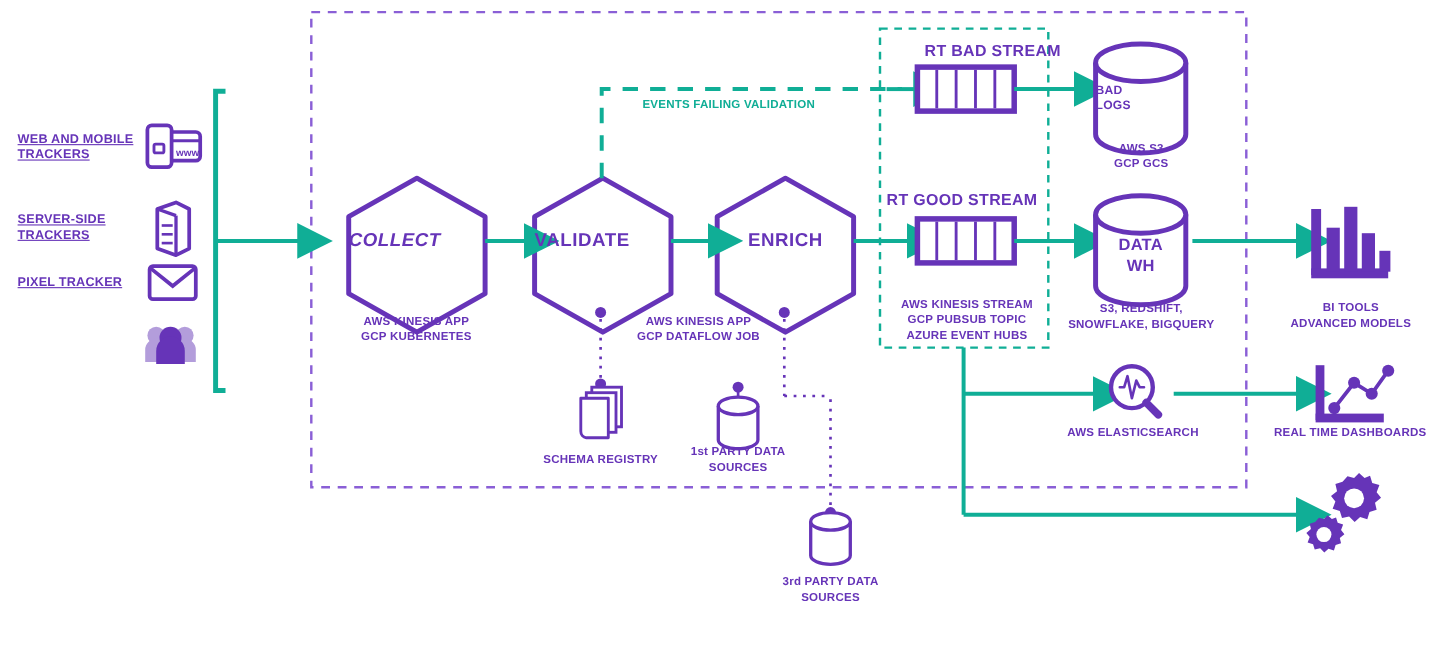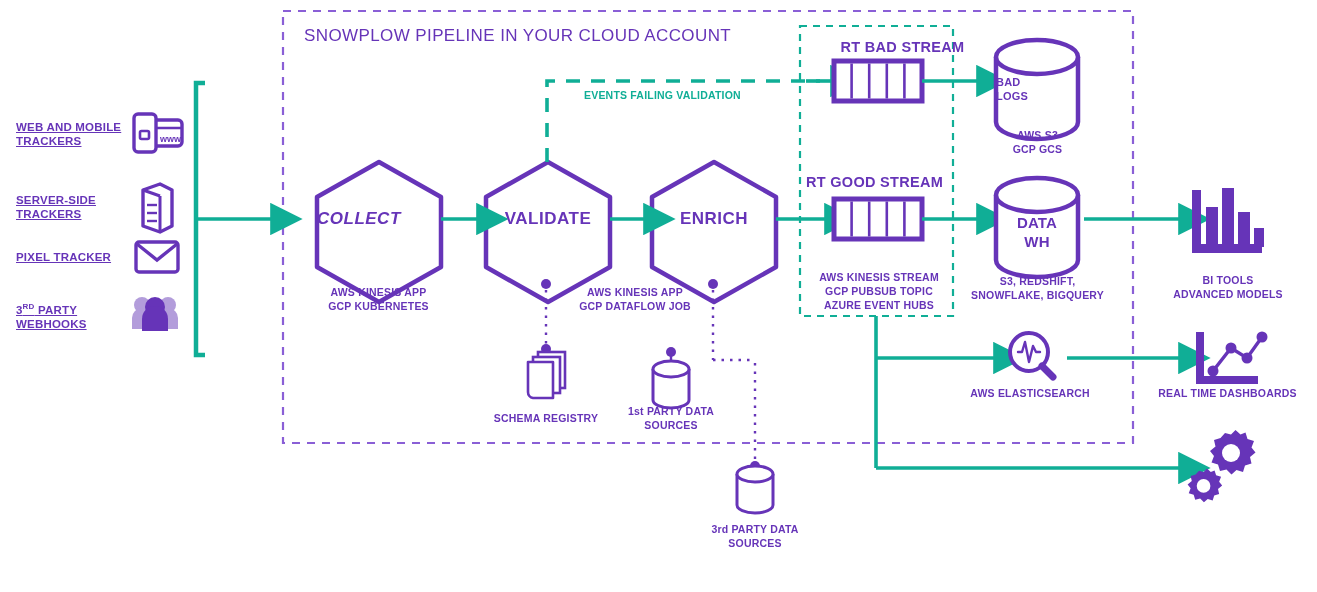--- a/index.html
+++ b/index.html
@@ -168,40 +168,35 @@
     <g>
       <circle cx="142" cy="305" r="8" fill="#b39ddb"></circle>
       <path d="M132,329 L132,318 a10,10 0 0 1 20,0 L152,329 Z" fill="#b39ddb"></path>
       <circle cx="168" cy="305" r="8" fill="#b39ddb"></circle>
       <path d="M158,329 L158,318 a10,10 0 0 1 20,0 L178,329 Z" fill="#b39ddb"></path>
       <circle cx="155" cy="307" r="10" fill="#6634b8"></circle>
       <path d="M142,331 L142,319 a13,13 0 0 1 26,0 L168,331 Z" fill="#6634b8"></path>
     </g>
   </svg>
 
-  <div class="abs title lbl" style="left:304px;top:25px;font-weight:normal;">SNOWPLOW PIPELINE IN YOUR CLOUD ACCOUNT</div>
 
   <div class="abs lbl src-label" style="left:16px;top:120px;width:115px;">
     <div>WEB AND MOBILE</div>
     <div>TRACKERS</div>
   </div>
   <div class="abs lbl src-label" style="left:16px;top:193px;width:115px;">
     <div>SERVER-SIDE</div>
     <div>TRACKERS</div>
   </div>
   <div class="abs lbl src-label" style="left:16px;top:250px;width:125px;">
     <div>PIXEL TRACKER</div>
   </div>
-  <div class="abs lbl src-label" style="left:16px;top:302px;width:115px;">
-    <div><span>3</span><sup style="font-size:8px;">RD</sup><span> PARTY</span></div>
-    <div>WEBHOOKS</div>
-  </div>
 
   <div class="abs hexlabel" style="left:317px;top:209px;width:124px;font-style:italic;">COLLECT</div>
-  <div class="abs hexlabel" style="left:486px;top:209px;width:124px;text-align:center;">VALIDATE</div>
+  <div class="abs hexlabel" style="left:486px;top:209px;width:124px;">VALIDATE</div>
   <div class="abs hexlabel" style="left:652px;top:209px;width:124px;text-align:center;">ENRICH</div>
 
   <div class="abs lbl cap" style="left:316px;top:285px;width:125px;">
     <div>AWS KINESIS APP</div>
     <div>GCP KUBERNETES</div>
   </div>
   <div class="abs lbl cap" style="left:570px;top:285px;width:130px;">
     <div>AWS KINESIS APP</div>
     <div>GCP DATAFLOW JOB</div>
   </div>

